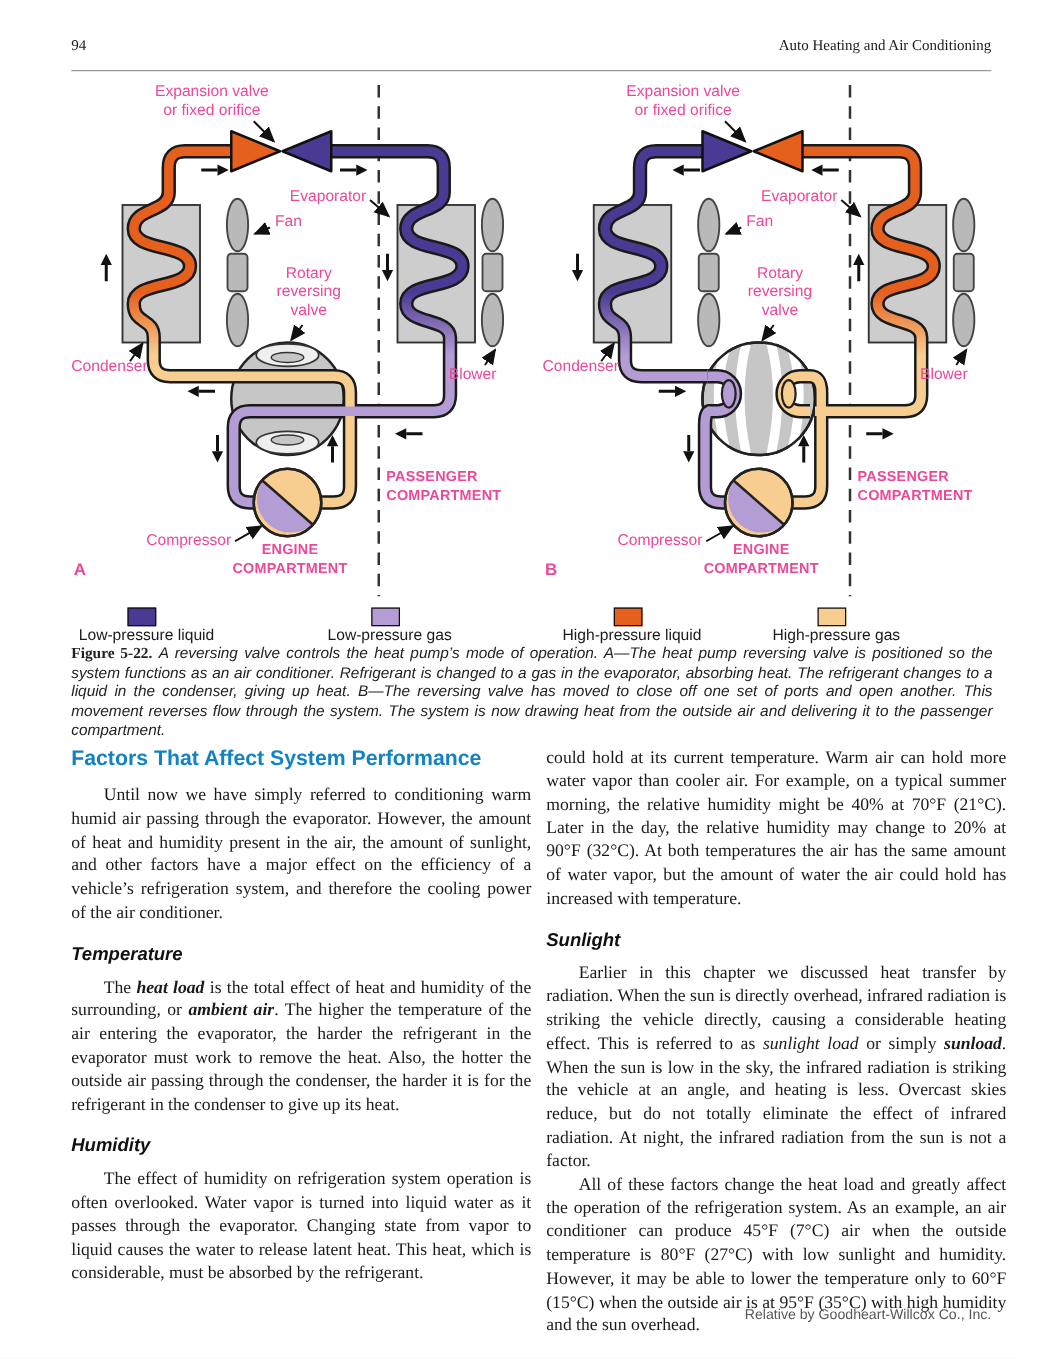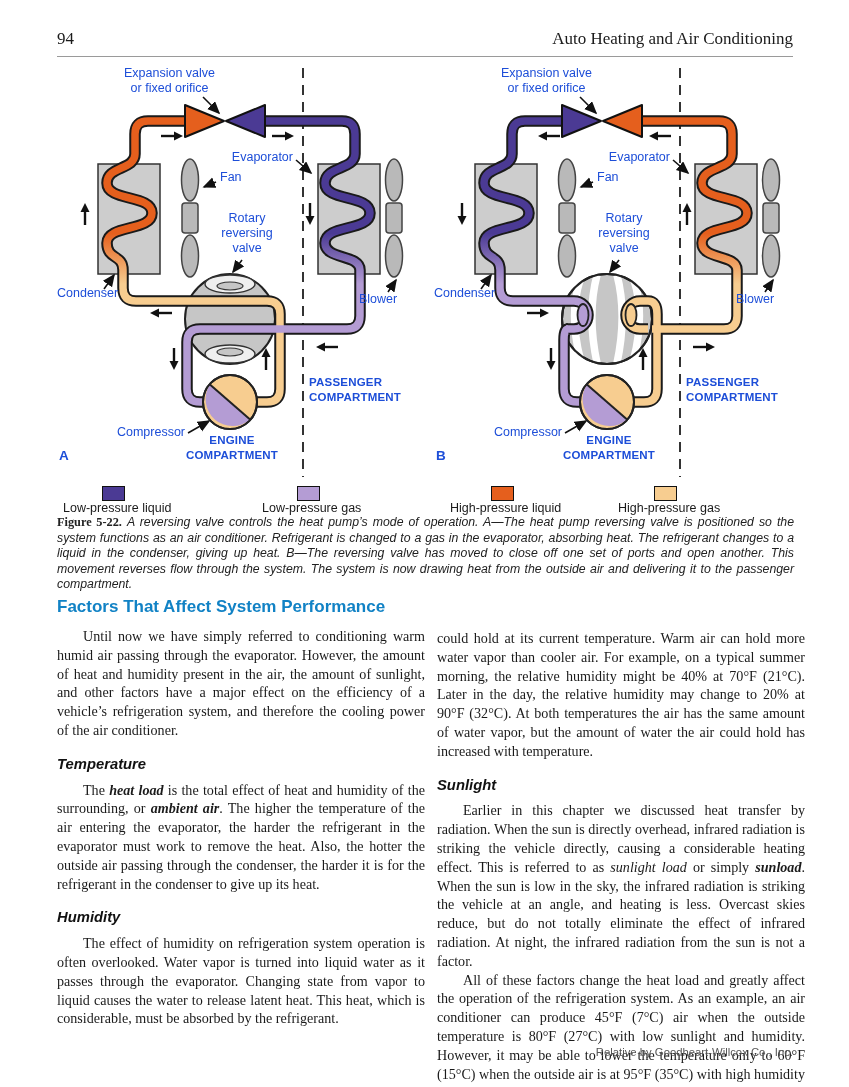--- a/index.html
+++ b/index.html
@@ -1,26 +1,26 @@
 <!DOCTYPE html>
 <html><head>
 <meta charset="utf-8">
 <style>
   html,body{margin:0;padding:0;background:#e9e9e9;}
   .page{position:relative;width:849px;height:1087px;background:#ffffff;margin:0 auto;
         font-family:"Liberation Serif",serif;color:#1a1a1a;overflow:hidden;}
   
   .header{position:absolute;left:57px;top:29px;width:736px;display:flex;
-          justify-content:space-between;font-size:17px;}
+          justify-content:space-between;font-size:12px;}
   .header-rule{position:absolute;left:57px;top:56px;width:736px;height:1px;background:#9a9a9a;}
   
   .diagram{position:absolute;top:64px;width:380px;height:415px;}
   .diagram svg{position:absolute;left:0;top:0;}
   .dlabel{position:absolute;font-family:"Liberation Sans",sans-serif;font-size:12.5px;
-          line-height:15px;color:#1d4ed8;white-space:pre-line;}
+          line-height:15px;color:#ec4899;white-space:pre-line;}
   .dlabel.center{text-align:center;}
   .dlabel.right{text-align:right;}
   .dlabel.bold{font-weight:bold;font-size:11.5px;line-height:14.5px;letter-spacing:.2px;}
   .dlabel.letter{font-weight:bold;font-size:13.5px;}
   
   .legend-item{position:absolute;top:486px;display:flex;align-items:center;
                font-family:"Liberation Sans",sans-serif;font-size:12.5px;flex-direction:column;}
   .swatch{width:21px;height:13px;border:1.6px solid #111;margin-right:7px;flex:none;}
   
   .caption{position:absolute;left:57px;top:515px;width:737px;
@@ -31,21 +31,21 @@
   
   .col{position:absolute;top:597px;width:368px;font-size:14.1px;line-height:18.8px;
        text-align:justify;}
   .col-left{left:57px;}
   .col-right{left:437px;}
   .col h1{margin:0 0 10px 0;font-family:"Liberation Sans",sans-serif;
           font-size:17px;line-height:20px;font-weight:bold;}
   .col h2{margin:15px 0 7px 0;font-family:"Liberation Sans",sans-serif;
           font-size:14.8px;font-weight:bold;font-style:italic;color:#111;}
   .col p{margin:0;text-indent:26px;}
-  .col p.noindent{text-indent:0;margin-top:32px;}
+  .col p.noindent{text-indent:0;}
   
   .footer{position:absolute;right:56px;top:1046px;font-family:"Liberation Sans",sans-serif;
           font-size:11.3px;color:#555;}
 </style>
 </head>
 <body>
 
 <div class="page">
 
   <div class="header">

